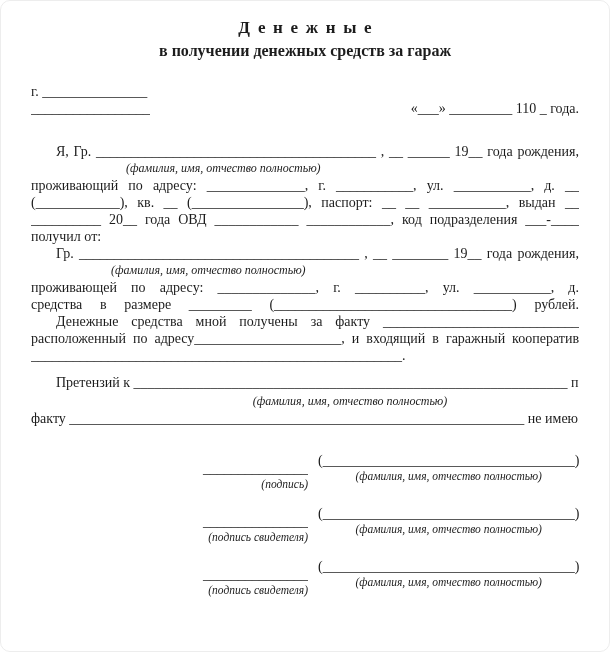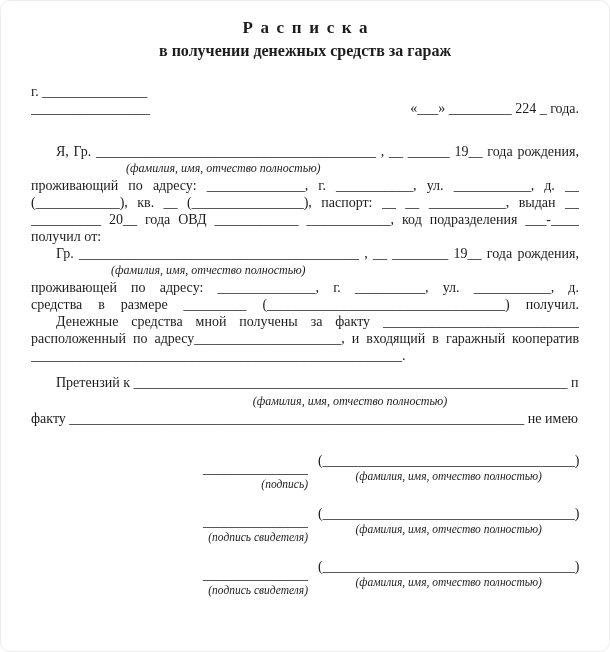--- a/index.html
+++ b/index.html
@@ -35,45 +35,45 @@
   .sig-col1 { width:112px; text-align:right; flex:0 0 auto;margin-top:8px; }
   .sig-col2 { flex:1 1 auto; text-align:center; }
   .sig-blank { font-size:14px; line-height:16px; white-space:nowrap; overflow:hidden; }
   .sig-label { font-style:italic; font-size:11.5px; line-height:14px; white-space:nowrap; }
 </style>
 </head>
 <body>
 
 <div class="page">
 
-  <div class="doc-title">Расписка</div>
+  <div class="doc-title">Денежные</div>
   <div class="doc-subtitle">в получении денежных средств за гараж</div>
 
   <div class="intro">
     <div class="line">г. _______________</div>
     <div class="daterow">
       <span class="line">_________________</span>
-      <span class="line">«___» _________ 224 _ года.</span>
+      <span class="line">«___» _________ 110 _ года.</span>
     </div>
   </div>
 
   <div class="party party1">
     <div class="line j indent">Я, Гр. ________________________________________ , __ ______ 19__ года рождения,</div>
     <div class="hint hint-p1">(фамилия, имя, отчество полностью)</div>
     <div class="line j">проживающий по адресу: ______________, г. ___________, ул. ___________, д. __</div>
     <div class="line j">(____________), кв. __ (________________), паспорт: __ __ ___________, выдан __</div>
     <div class="line j">__________ 20__ года ОВД ____________ ____________, код подразделения ___-____</div>
     <div class="line">получил от:</div>
   </div>
 
   <div class="party">
     <div class="line j indent">Гр. ________________________________________ , __ ________ 19__ года рождения,</div>
     <div class="hint hint-p2">(фамилия, имя, отчество полностью)</div>
     <div class="line j">проживающей по адресу: ______________, г. __________, ул. ___________, д.</div>
-    <div class="line j">средства в размере _________ (__________________________________) получил.</div>
+    <div class="line j">средства в размере _________ (__________________________________) рублей.</div>
   </div>
 
   <div>
     <div class="line j indent">Денежные средства мной получены за факту ____________________________</div>
     <div class="line j">расположенный по адресу_____________________, и входящий в гаражный кооператив</div>
     <div class="line">_____________________________________________________.</div>
   </div>
 
   <div class="claims">
     <div class="line j indent">Претензий к ______________________________________________________________ по</div>

